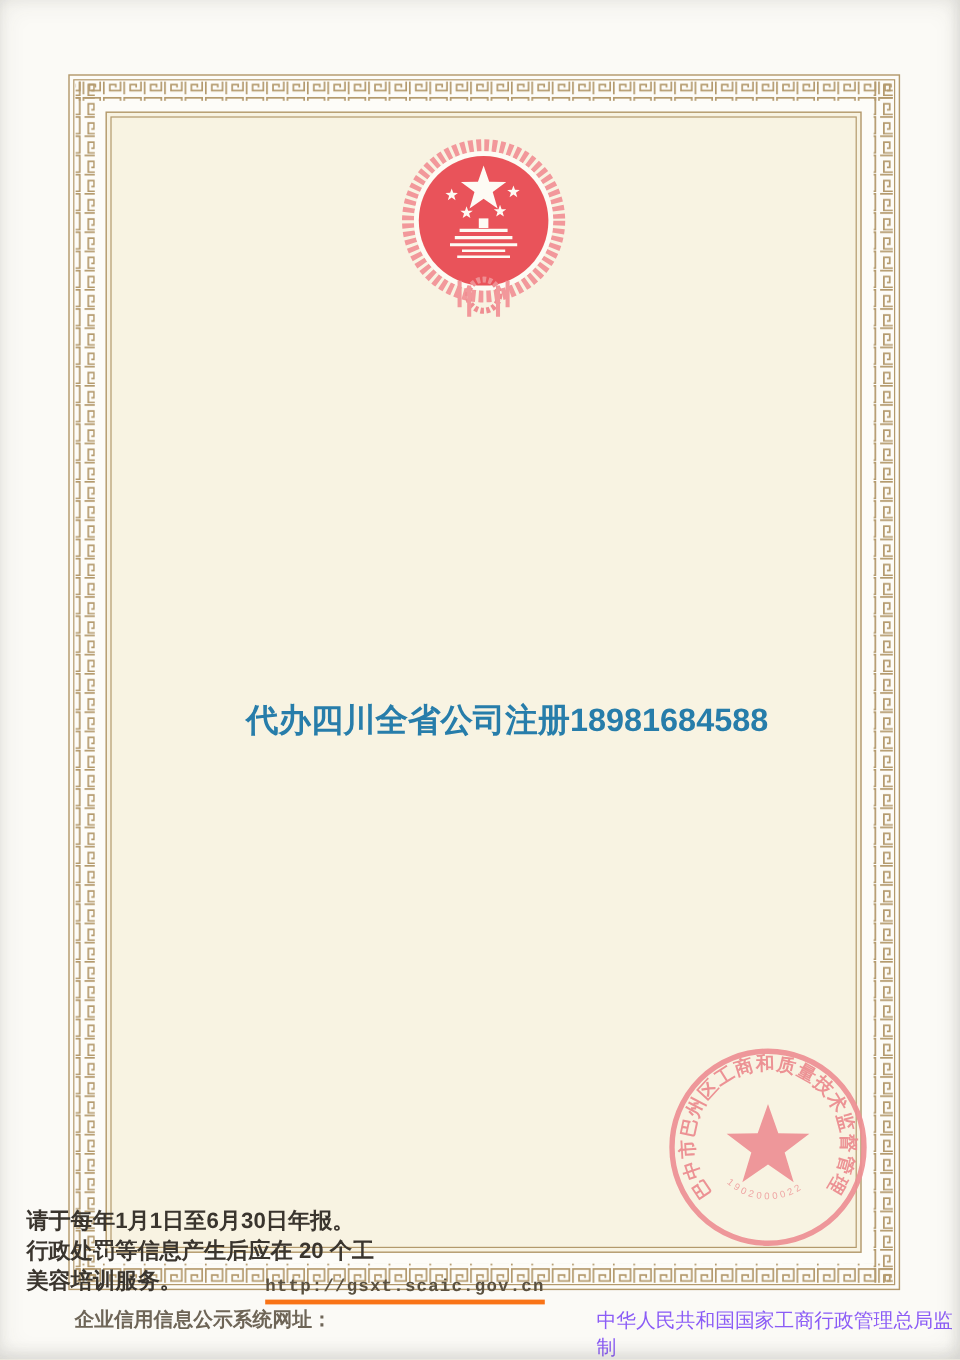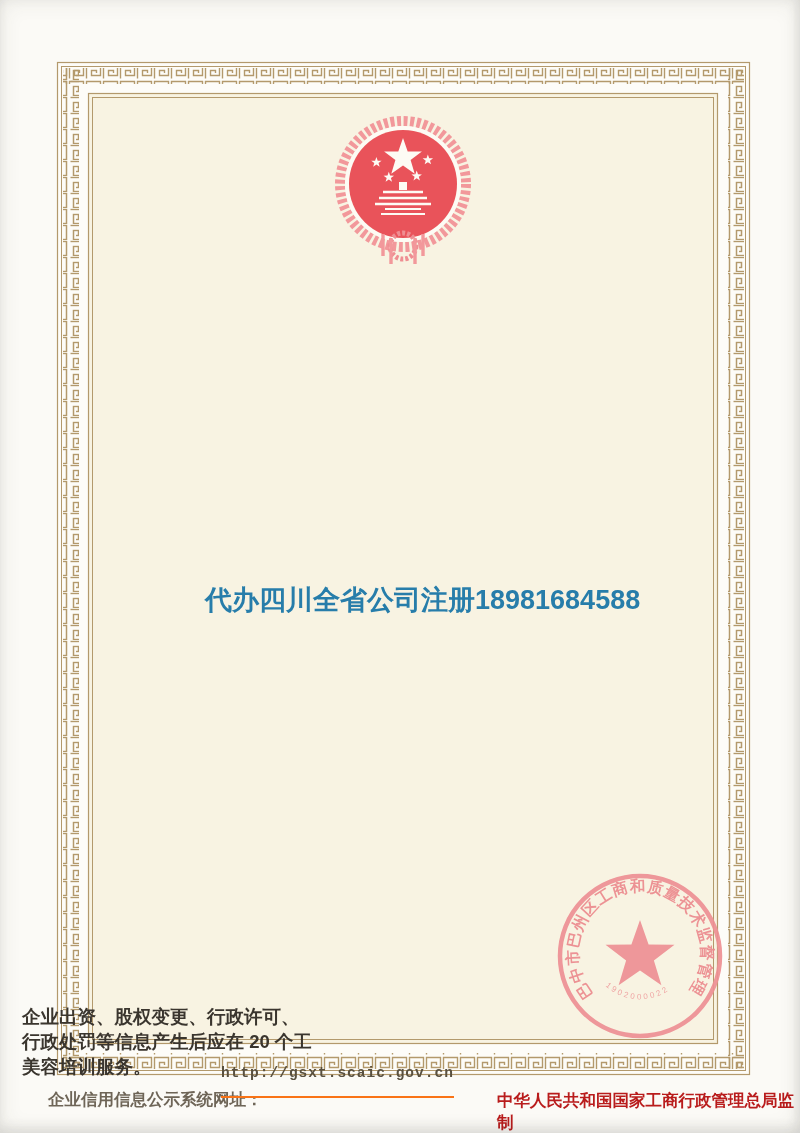--- a/index.html
+++ b/index.html
@@ -43,24 +43,24 @@
   
   .registrar{left:383px;top:940px;font-size:21px;font-weight:700;letter-spacing:13px;color:#2f2b25;white-space:nowrap;}
   .d-num-lg{font-size:15px;font-weight:700;color:#2f2b25;}
   .d-num-sm{font-size:13px;font-weight:700;color:#2f2b25;}
   .d-unit{font-size:21px;font-weight:700;color:#2f2b25;}
   
   .seal{left:552px;top:868px;z-index:20;opacity:.92;}
   
   .notice{left:22px;top:1004px;width:345px;font-size:18.5px;font-weight:600;
     line-height:25px;color:#3a352e;z-index:25;}
-  .site-label{left:48px;top:1089px;font-size:16.5px;color:#6e6557;font-weight:600;z-index:25;}
+  .site-label{left:62px;top:1089px;font-size:16.5px;color:#6e6557;font-weight:600;z-index:25;}
   .site-url{left:221px;top:1065px;font-family:"Liberation Mono",monospace;font-size:14.5px;
-    font-weight:700;color:#59503f;letter-spacing:1px;z-index:25;border-bottom:2px solid #f97316;padding-bottom:15px;}
-  .issuer{left:497px;top:1090px;font-size:16.5px;font-weight:700;color:#b91c1c;z-index:25;}
+    font-weight:700;color:#59503f;letter-spacing:1px;z-index:25;border-bottom:4px solid #f97316;padding-bottom:2px;}
+  .issuer{left:497px;top:1090px;font-size:16.5px;font-weight:400;color:#8b5cf6;z-index:25;}
 </style>
 </head>
 <body>
 
 <svg class="abs" width="800" height="1133" viewBox="0 0 800 1133" style="left:0;top:0;z-index:1">
   <defs>
     <pattern id="keyH" width="17" height="16" patternUnits="userSpaceOnUse">
       <path d="M1.5,14.5 V1.5 H15.5 V11.5 H6.5 V6.5 H11.5 V9" fill="none" stroke="#b3996c" stroke-width="1.4"></path>
     </pattern>
     <pattern id="keyV" width="16" height="17" patternUnits="userSpaceOnUse" patternTransform="rotate(90)">
@@ -408,21 +408,21 @@
   <path d="M88,52 L96.6,76.4 L122.5,76.8 L101.9,92.4 L109.4,117.2 L88,102.4 L66.6,117.2 L74.1,92.4 L53.5,76.8 L79.4,76.4 Z" fill="#ee9094"></path>
   <text font-size="15.5" font-weight="bold" fill="#ec8a8e" font-family="Liberation Sans, sans-serif" letter-spacing="1">
     <textPath href="#sealArc">巴中市巴州区工商和质量技术监督管理局</textPath>
   </text>
   <text font-size="8" fill="#ec8a8e" opacity=".8" font-family="Liberation Sans, sans-serif" letter-spacing="2.5">
     <textPath href="#sealArcBottom" startOffset="8">1902000022</textPath>
   </text>
 </svg>
 
 <div class="abs notice">
-  <div>企业出资、股权变更、行政许可、</div>
+  <div>请于每年1月1日至6月30日年报。</div>
   <div>行政处罚等信息产生后应在 20 个工</div>
   <div>美容培训服务。</div>
 </div>
 <div class="abs site-label">企业信用信息公示系统网址：</div>
 <div class="abs site-url">http://gsxt.scaic.gov.cn</div>
 <div class="abs issuer">中华人民共和国国家工商行政管理总局监制</div>
 
 <div class="edge-shade"></div>
 
 </body></html>

